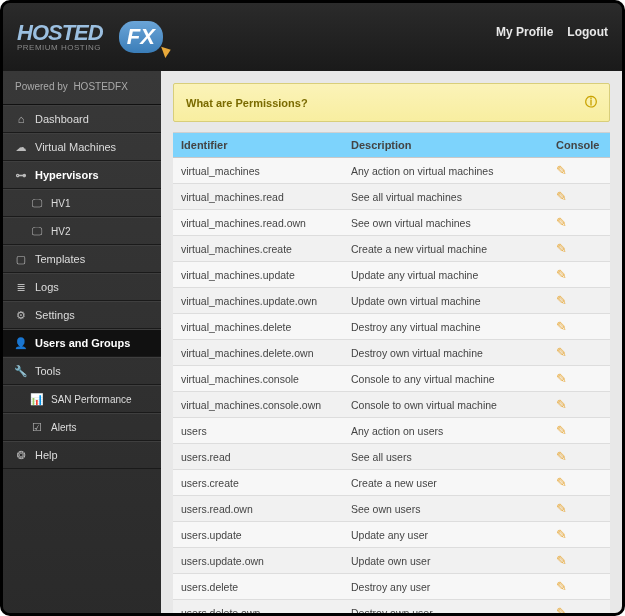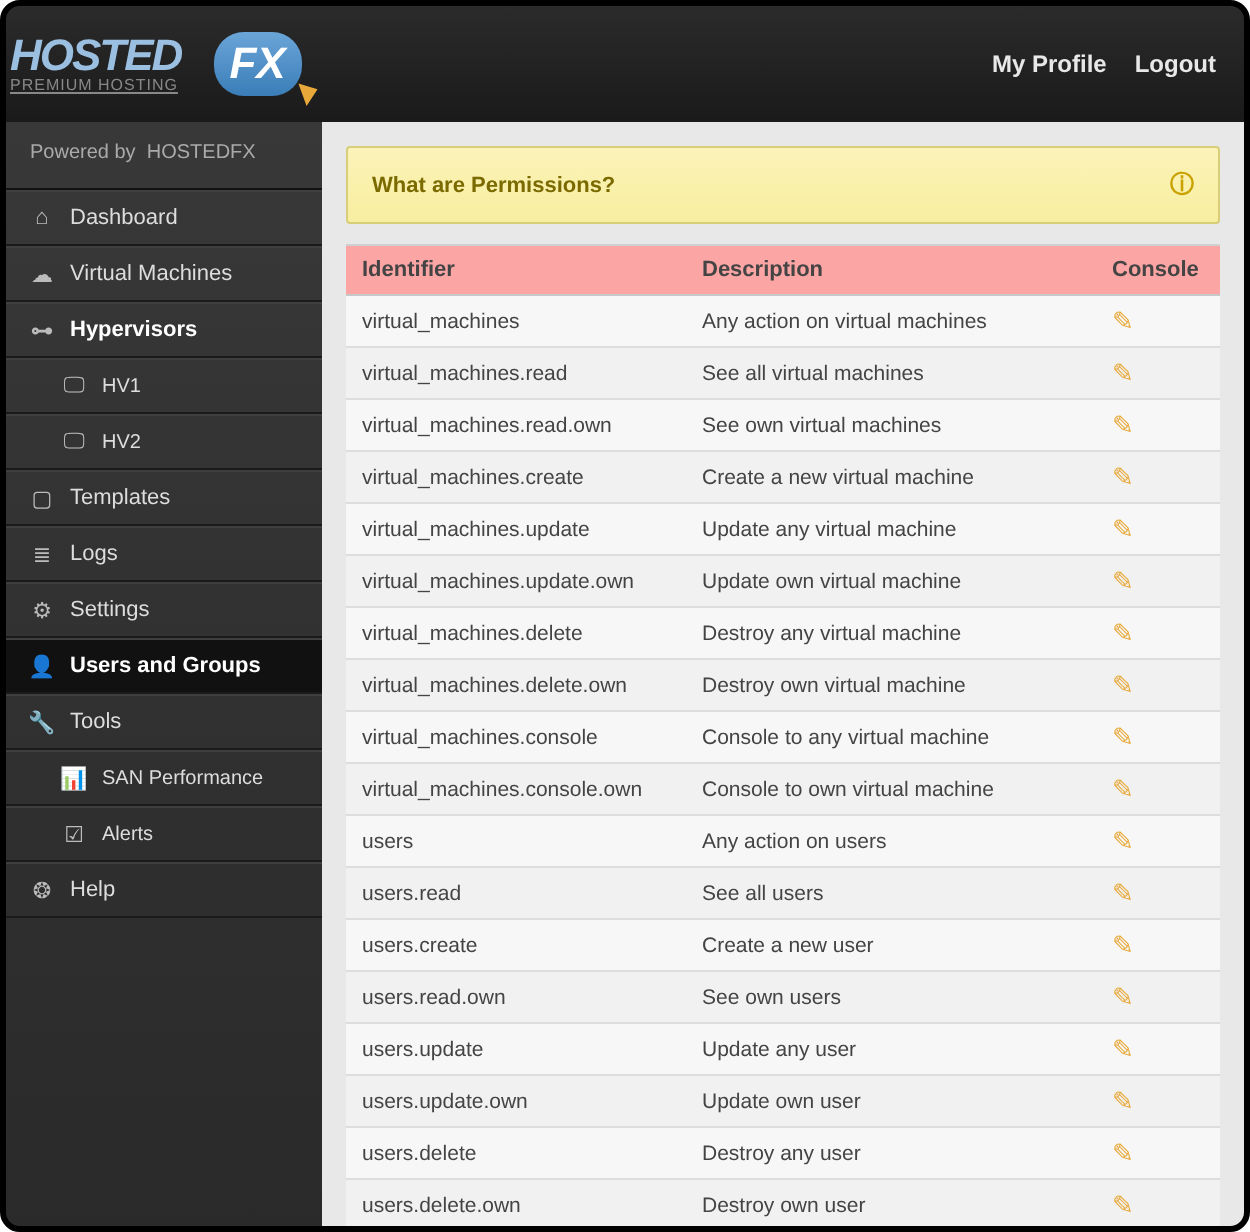--- a/index.html
+++ b/index.html
@@ -1,41 +1,41 @@
 <!DOCTYPE html>
 <html><head>
 <meta charset="utf-8">
 <style>
 * { margin: 0; padding: 0; box-sizing: border-box; }
 body { font-family: Arial, sans-serif; font-size: 11px; background: #fff; }
 .app { width: 625px; height: 616px; border: 3px solid #000; border-radius: 10px; overflow: hidden; position: relative; background: #1a1a1a; }
-.header { height: 58px; background: linear-gradient(#2b2b2b, #1a1a1a); display: flex; align-items: center; padding: 0 2px; position: relative; }
+.header { height: 68px; background: linear-gradient(#2b2b2b, #1a1a1a); display: flex; align-items: center; padding: 0 14px; position: relative; }
 .logo { display: flex; align-items: center; gap: 4px; }
 .logo-text { display: flex; flex-direction: column; line-height: 1; }
 .logo-main { font-size: 22px; font-weight: bold; color: #9bbfe0; font-family: 'Trebuchet MS', sans-serif; font-style: italic; letter-spacing: -1px; }
-.logo-sub { font-size: 8px; color: #888; letter-spacing: 0.5px; text-decoration: underline; }
+.logo-sub { font-size: 8px; color: #888; letter-spacing: 0.5px; }
 .logo-fx { background: linear-gradient(#6ba5d8, #3a7db8); color: #fff; font-weight: bold; font-size: 22px; padding: 3px 8px; border-radius: 15px; font-style: italic; margin-left: 12px; position: relative; }
 .logo-fx::after { content: ''; position: absolute; right: -8px; bottom: -4px; border-left: 8px solid #e8a93a; border-top: 6px solid transparent; border-bottom: 6px solid transparent; transform: rotate(-20deg); }
 .header-links { position: absolute; right: 14px; top: 22px; display: flex; gap: 14px; }
 .header-links a { color: #e8e8e8; font-weight: bold; font-size: 12px; text-decoration: none; }
 .layout { display: flex; height: calc(100% - 58px); }
 .sidebar { width: 158px; background: linear-gradient(#383838, #2a2a2a); color: #ddd; padding-top: 0; }
 .powered { padding: 10px 12px 12px; color: #aaa; font-size: 10px; border-bottom: 1px solid #111; }
 .nav { list-style: none; }
 .nav li { padding: 7px 12px; border-top: 1px solid #3f3f3f; border-bottom: 1px solid #1a1a1a; display: flex; align-items: center; gap: 8px; cursor: pointer; }
 .nav li.sub { padding-left: 28px; font-size: 10px; }
 .nav li.active { background: #111; font-weight: bold; color: #fff; }
 .nav li.bold { font-weight: bold; color: #fff; }
 .nav-icon { width: 12px; height: 12px; display: inline-flex; align-items: center; justify-content: center; font-size: 11px; color: #bbb; }
 .content { flex: 1; background: #e8e8e8; overflow: auto; padding: 12px 12px 8px; }
 .notice { background: linear-gradient(#fbf3b8, #f8eea0); border: 1px solid #d8ce7a; border-radius: 2px; padding: 10px 12px; margin-bottom: 10px; display: flex; justify-content: space-between; align-items: center; }
 .notice-text { color: #7a6a00; font-weight: bold; font-size: 11px; }
 .notice-icon { color: #c9a200; font-weight: bold; font-size: 12px; }
 table { width: 100%; border-collapse: collapse; background: #f5f5f5; }
-th { text-align: left; padding: 6px 8px; background: #fca5a5; color: #444; font-size: 11px; border-bottom: 1px solid #c8c8c8; border-top: 1px solid #d0d0d0; }
+th { text-align: left; padding: 6px 8px; background: #7dd3fc; color: #444; font-size: 11px; border-bottom: 1px solid #c8c8c8; border-top: 1px solid #d0d0d0; }
 td { padding: 5px 8px; border-bottom: 1px solid #ddd; color: #444; font-size: 10.5px; background: #f7f7f7; }
 tr:nth-child(even) td { background: #f1f1f1; }
 .edit-icon { color: #e8a93a; cursor: pointer; font-size: 13px; }
 th:nth-child(1), td:nth-child(1) { width: 170px; }
 th:nth-child(3), td:nth-child(3) { width: 62px; }
 </style>
 </head>
 <body>
 
 <div class="app">

